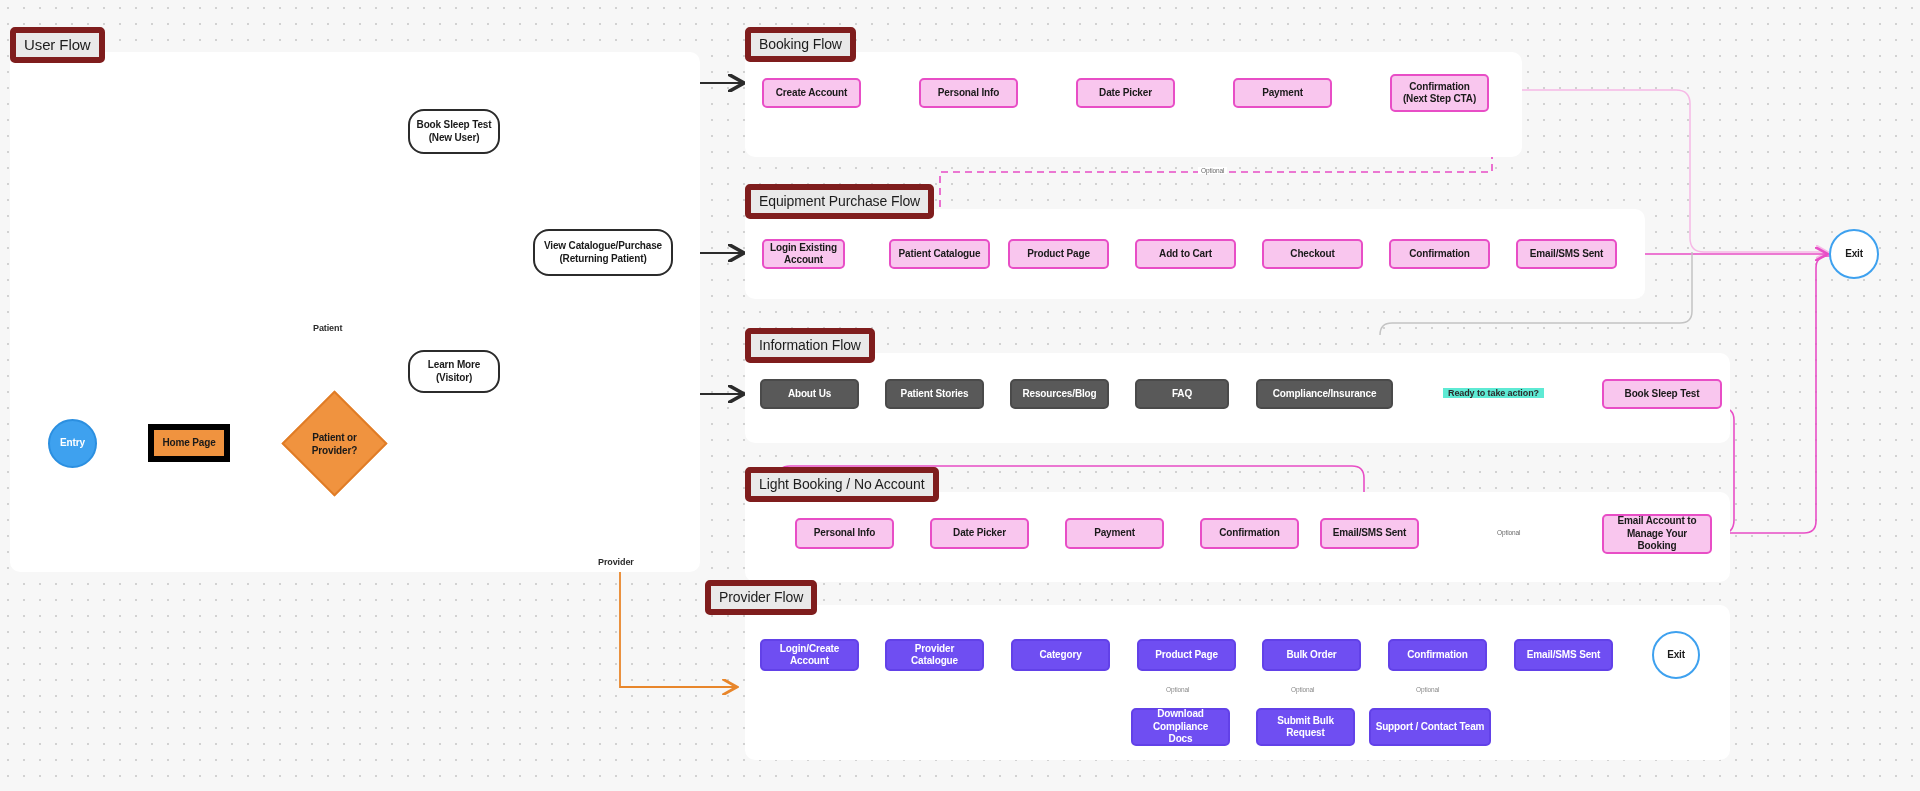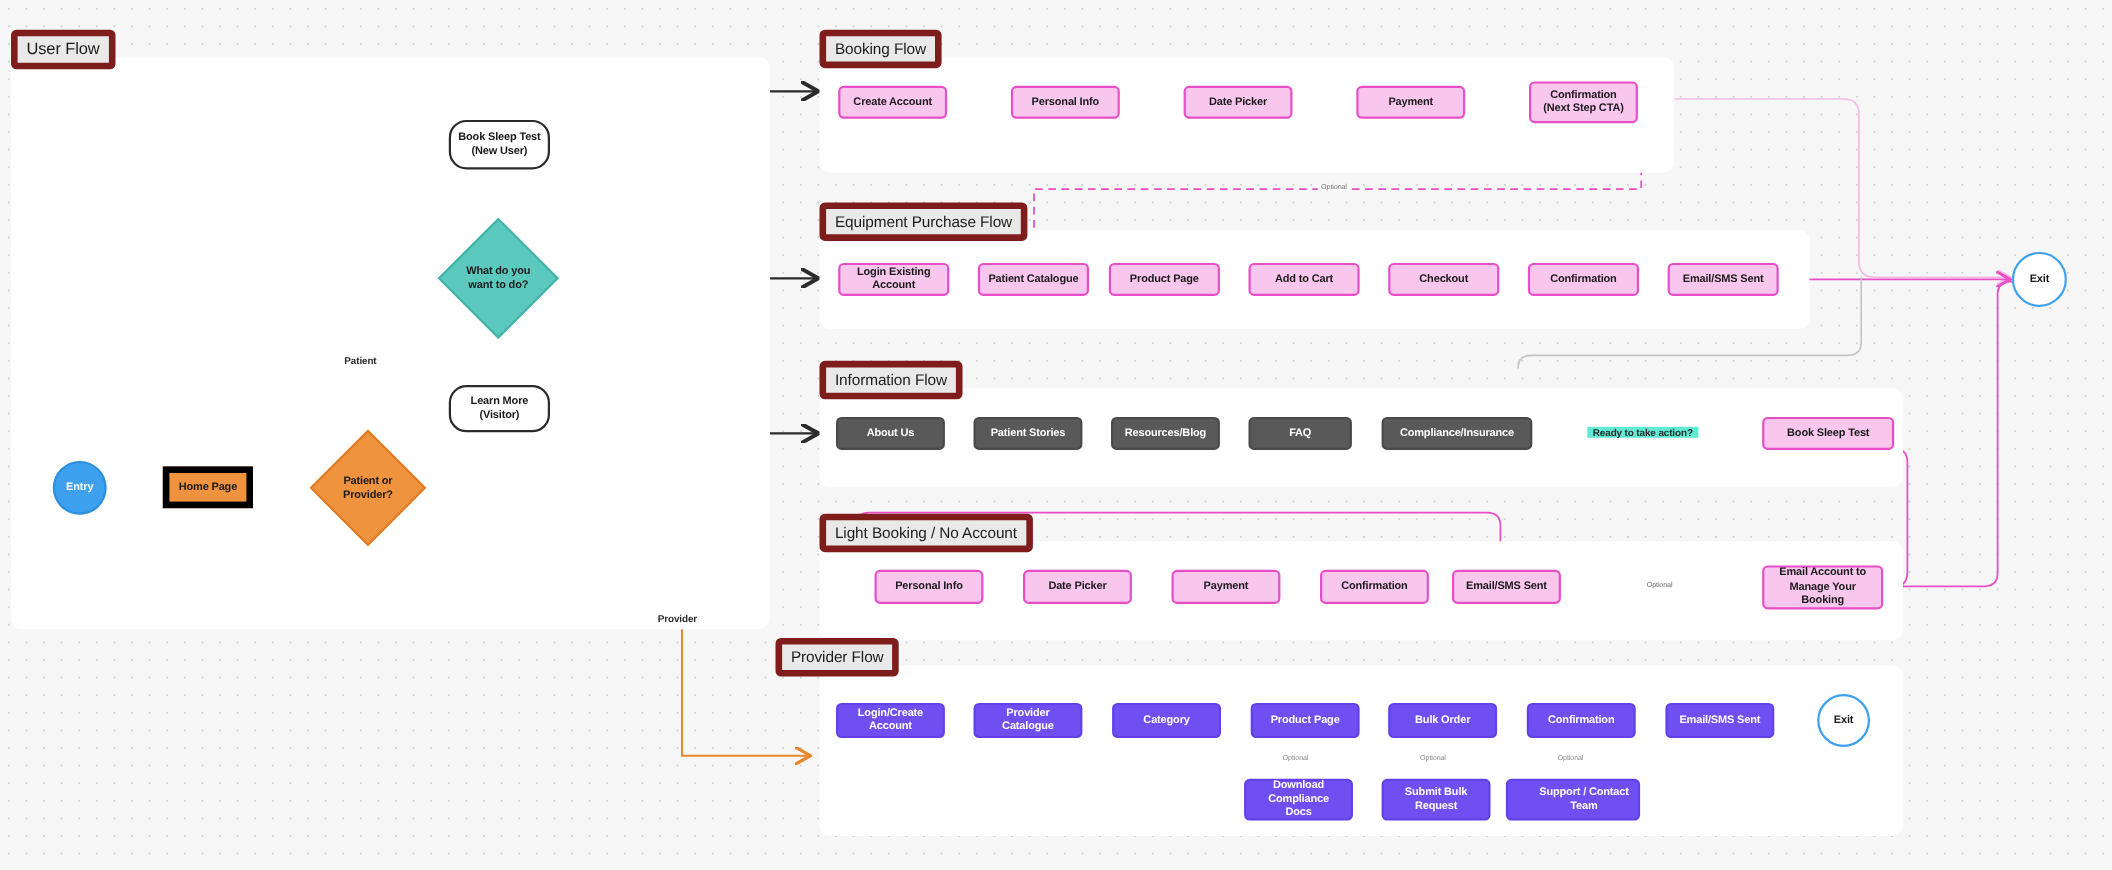--- a/index.html
+++ b/index.html
@@ -265,36 +265,34 @@
   </div>
 
   <div class="n-diamond d-orange" style="left:297px; top:406px; width:75px; height:75px;">
     <div class="dshape"></div>
     <div class="dlabel">
       <span>Patient or</span>
       <span>Provider?</span>
     </div>
   </div>
 
-  <div class="n-diamond d-teal" style="left:414px; top:214px; width:78px; height:78px;">
-    <div class="dshape"></div>
-    <div class="dlabel">
-      <span>What do</span>
-      <span>you want</span>
-      <span>to do?</span>
-    </div>
-  </div>
 
   <div class="node n-round" style="left:408px; top:109px; width:92px; height:45px;">
     <div>
       <span>Book Sleep Test</span>
       <span>(New User)</span>
     </div>
   </div>
 
+  <div class="node n-round" style="left:533px; top:229px; width:140px; height:47px;">
+    <div>
+      <span>View Catalogue/Purchase</span>
+      <span>(Returning Patient)</span>
+    </div>
+  </div>
 
   <div class="node n-round" style="left:408px; top:350px; width:92px; height:43px;">
     <div>
       <span>Learn More</span>
       <span>(Visitor)</span>
     </div>
   </div>
 
   <div class="edge-label" style="left:313px; top:323px;">Patient</div>
   <div class="edge-label" style="left:598px; top:557px;">Provider</div>
@@ -312,21 +310,21 @@
     <span>Payment</span>
   </div>
   <div class="node n-pink" style="left:1390px; top:74px; width:99px; height:38px;">
     <div>
       <span>Confirmation</span>
       <span>(Next Step CTA)</span>
     </div>
   </div>
   <div class="edge-label tiny" style="left:1198px; top:167px;">Optional</div>
 
-  <div class="node n-pink" style="left:762px; top:239px; width:101px; height:30px;">
+  <div class="node n-pink" style="left:762px; top:239px; width:83px; height:30px;">
     <span>Login Existing Account</span>
   </div>
   <div class="node n-pink" style="left:889px; top:239px; width:101px; height:30px;">
     <span>Patient Catalogue</span>
   </div>
   <div class="node n-pink" style="left:1008px; top:239px; width:101px; height:30px;">
     <span>Product Page</span>
   </div>
   <div class="node n-pink" style="left:1135px; top:239px; width:101px; height:30px;">
     <span>Add to Cart</span>
@@ -419,17 +417,17 @@
 
   <div class="node n-purple" style="left:1131px; top:708px; width:99px; height:38px;">
     <div>
       <span>Download Compliance</span>
       <span>Docs</span>
     </div>
   </div>
   <div class="node n-purple" style="left:1256px; top:708px; width:99px; height:38px;">
     <span>Submit Bulk Request</span>
   </div>
-  <div class="node n-purple" style="left:1369px; top:708px; width:122px; height:38px;padding-left:24px;">
+  <div class="node n-purple" style="left:1369px; top:708px; width:122px; height:38px;">
     <span>Support / Contact Team</span>
   </div>
 
 </div>
 
 </body></html>

